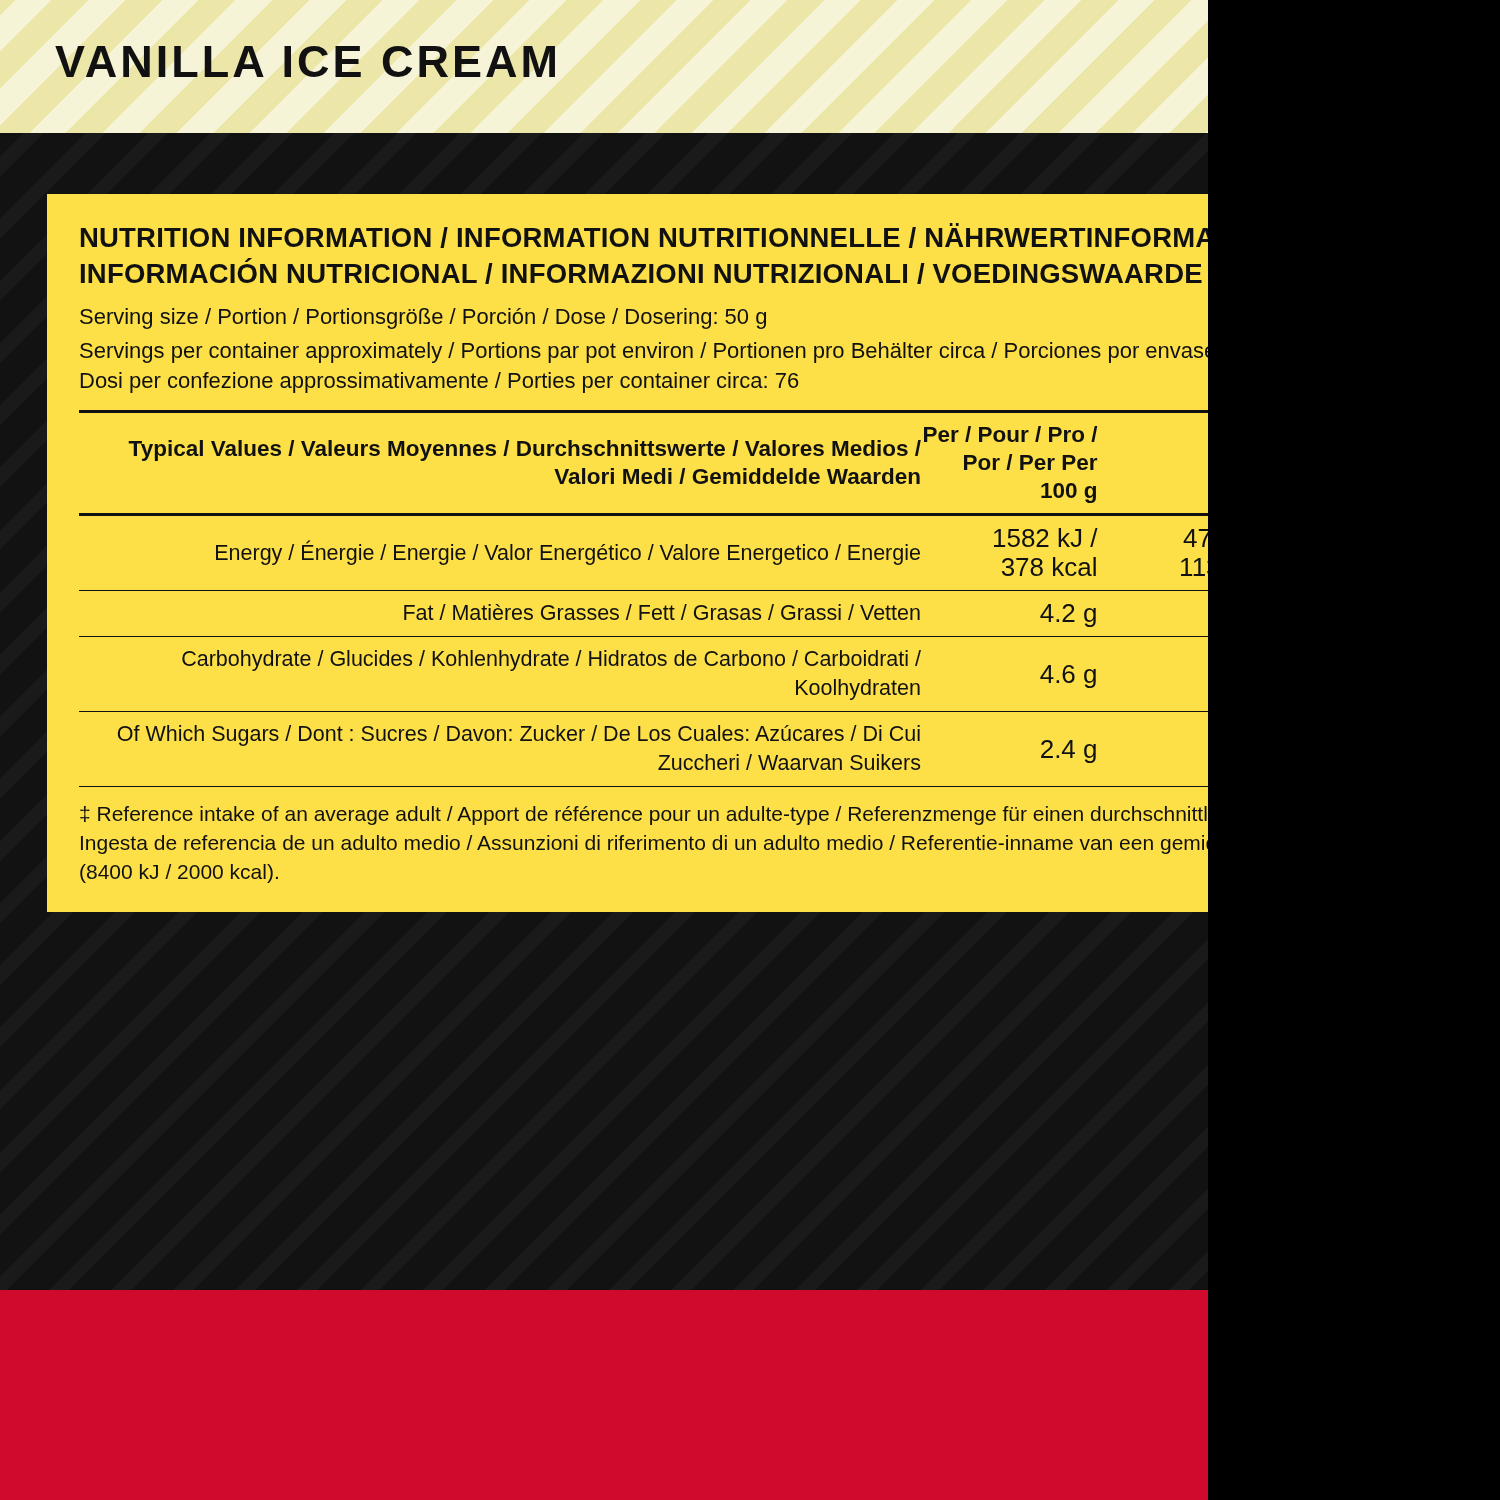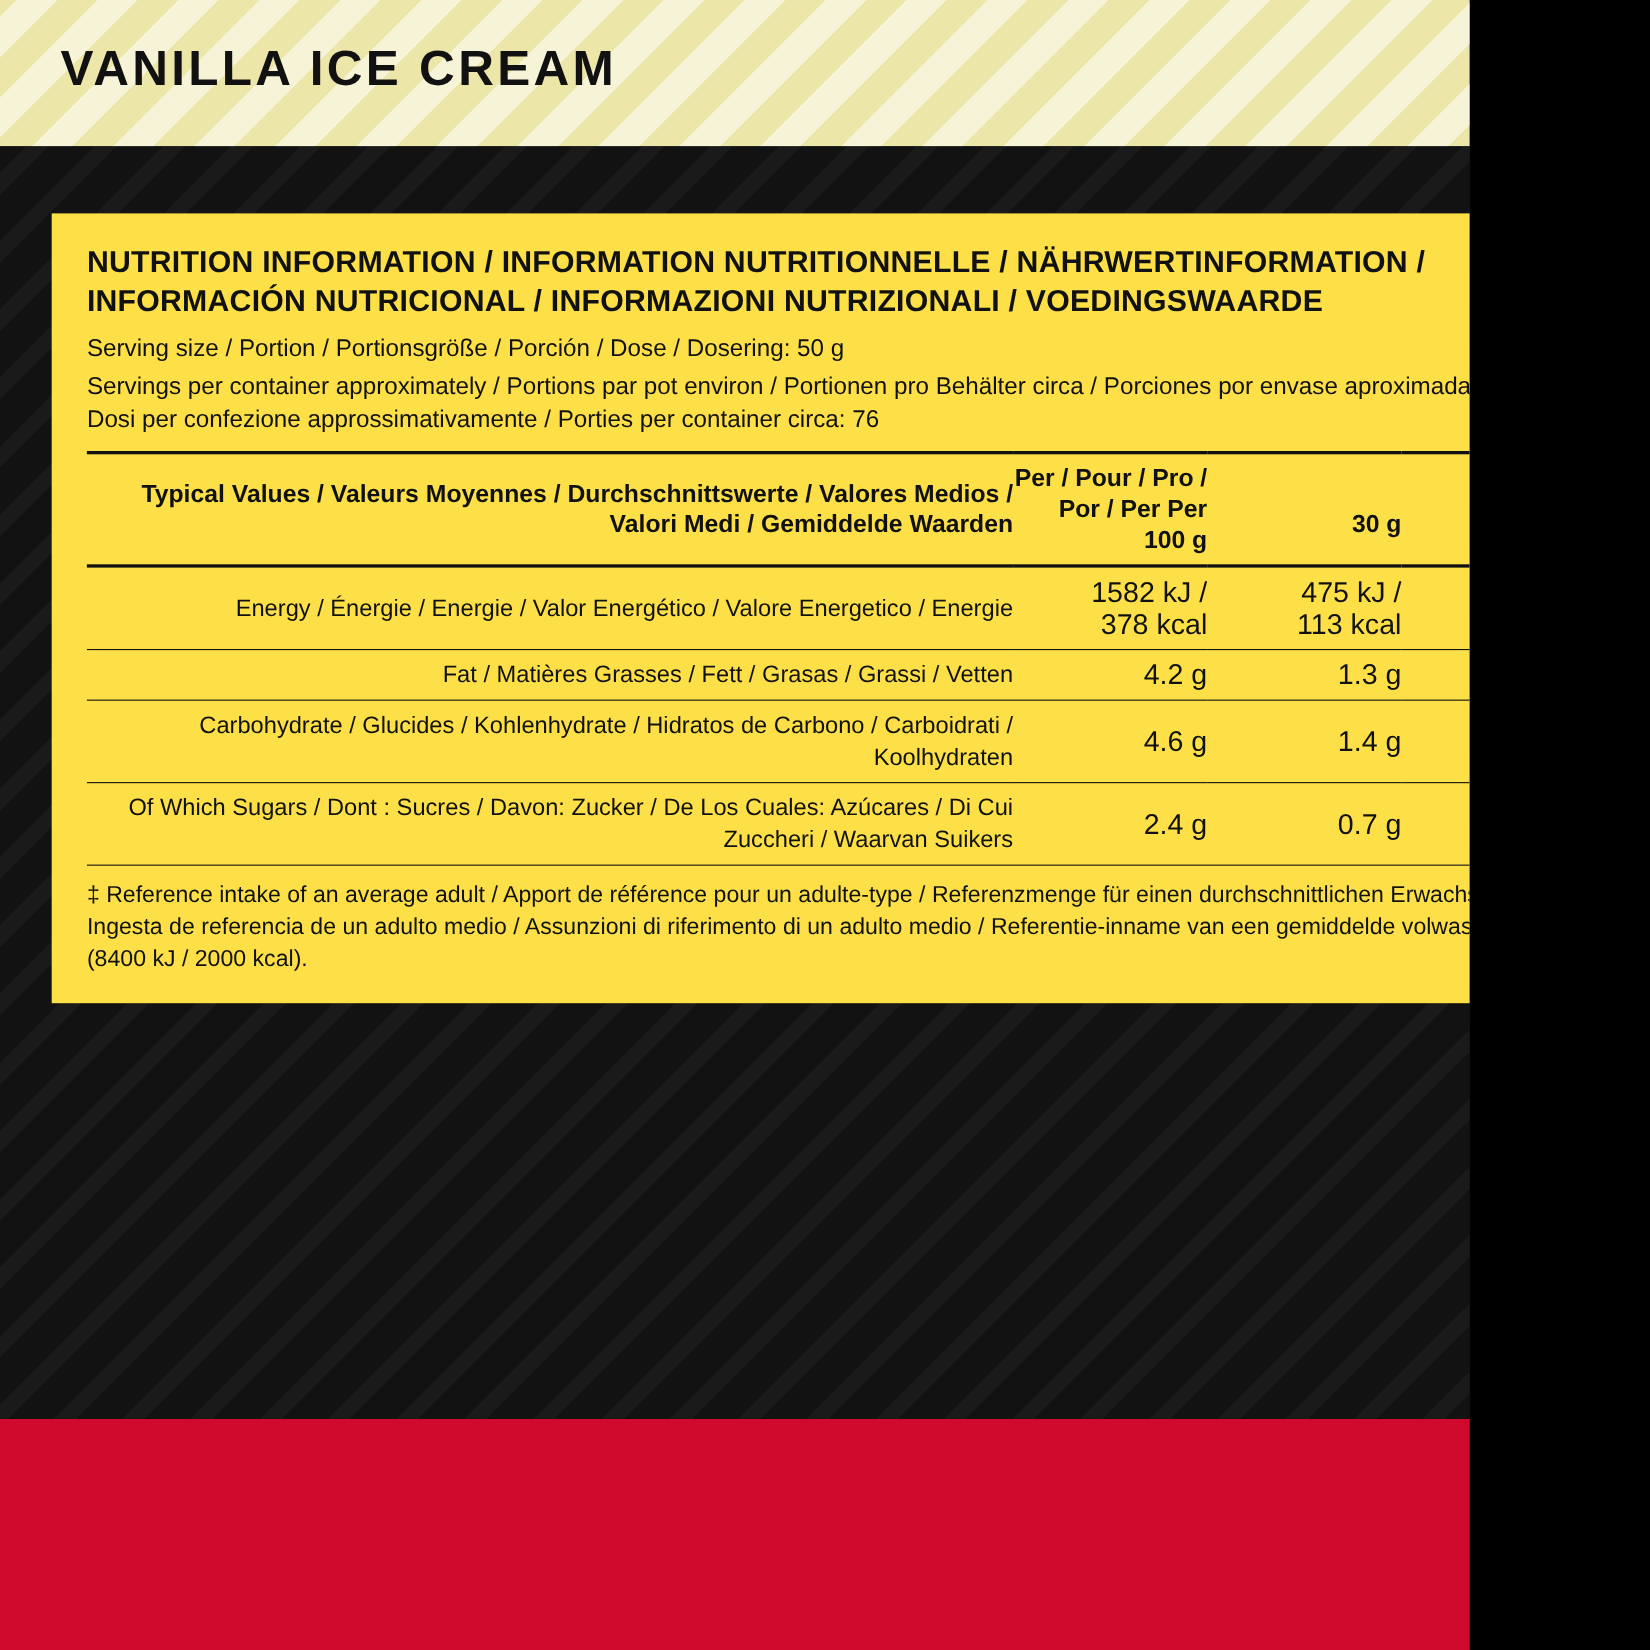--- a/index.html
+++ b/index.html
@@ -4,21 +4,21 @@
 <style>
   * { box-sizing: border-box; margin: 0; padding: 0; }
   html, body {
     width: 1500px;
     height: 1500px;
     background: #000;
     font-family: "Liberation Sans", sans-serif;
   }
   .page {
     position: relative;
-    width: 1336px;
+    width: 1208px;
     height: 1500px;
     overflow: hidden;
     background: #1a1a1a;
   }
 
   
   .banner {
     position: absolute;
     top: 0; left: 0;
     width: 1500px;

